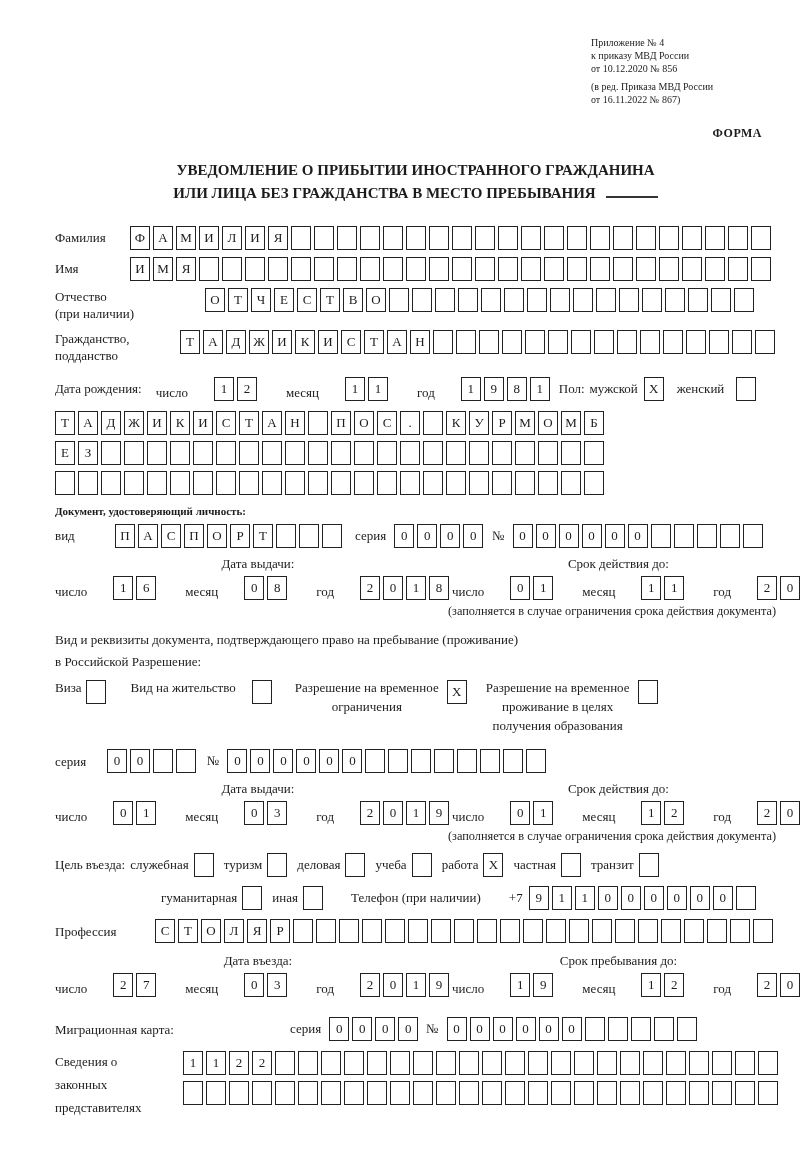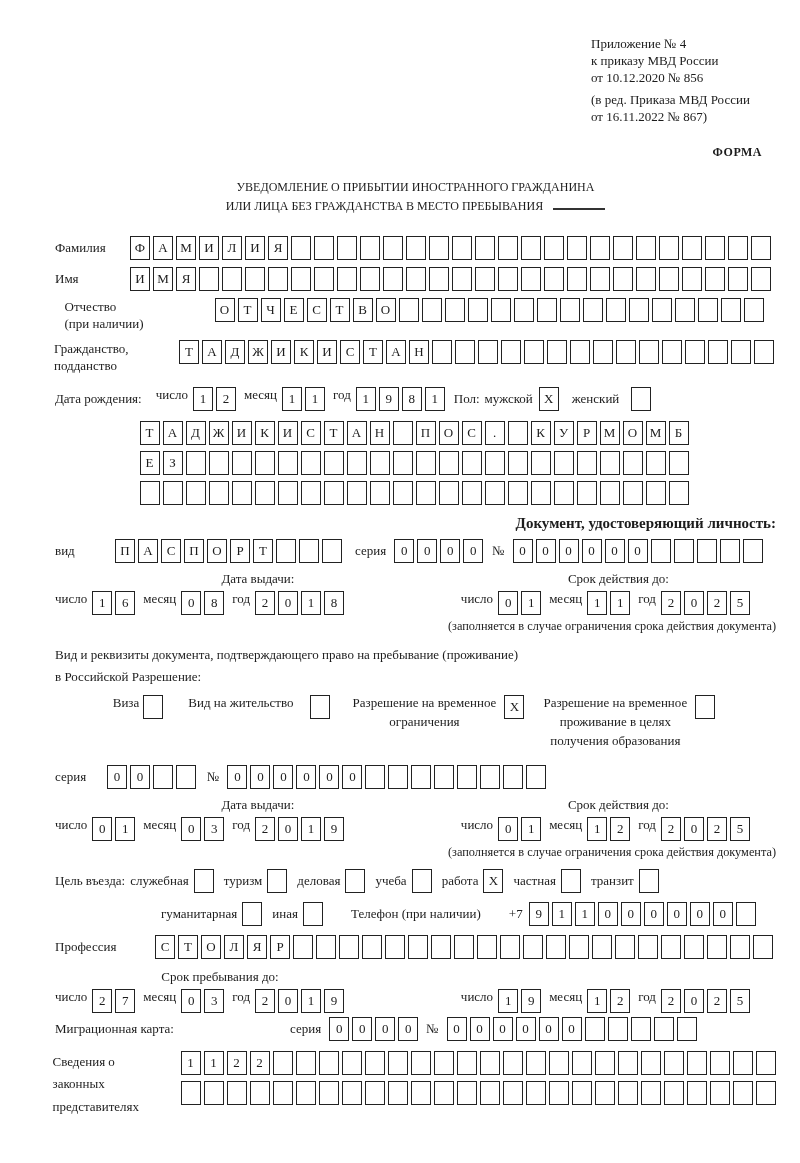--- a/index.html
+++ b/index.html
@@ -4,57 +4,57 @@
 <style>
   * { margin:0; padding:0; box-sizing:border-box; }
   html,body { background:#ffffff; }
   body {
     width:800px; height:1163px; overflow:hidden;
     font-family:"Liberation Serif","DejaVu Serif",serif;
     color:#1c1c1c; font-size:13px; position:relative;
   }
   .page { padding:36px 24px 0 55px; }
 
-  .hdr-block { margin-left:536px; line-height:1.3; font-size:13px; }
+  .hdr-block { margin-left:536px; line-height:1.3; font-size:10px; }
   .hdr-block .gap { height:5px; }
   .forma { text-align:right; font-weight:bold; font-size:12px; margin:20px 14px 0 0; letter-spacing:.5px; }
 
-  .title { text-align:center; font-weight:normal; font-size:12px; line-height:1.55; margin-top:18px; }
+  .title { text-align:center; font-weight:bold; font-size:15px; line-height:1.55; margin-top:18px; }
   .title .uline { display:inline-block; width:52px; border-bottom:2px solid #333; height:12px; margin-left:10px; }
 
   .sect-heading { font-weight:bold; font-size:13.5px; margin-top:26px; }
 
   .row { display:flex; align-items:center; margin-top:7px; }
-  .row.top { align-items:flex-start;justify-content:center; }
+  .row.top { align-items:flex-start; }
 
   .lbl { flex:0 0 auto; line-height:1.35; }
   .boxes { display:flex; flex-wrap:nowrap; }
   .cell {
     width:20px; height:24px; border:1.7px solid #222; margin-right:3px;
     display:inline-flex; align-items:center; justify-content:center;
     font-size:13px; flex:0 0 auto; background:#fff;
   }
   .boxes.mb { margin-bottom:6px; }
 
   .w75  { width:75px; }
   .w128 { width:128px; }
   .w125 { width:125px; }
   .w150 { width:150px; }
 
-  .dategrp { display:flex; align-items:flex-start; }
+  .dategrp { display:flex; align-items:flex-end;gap:21px; }
   .dategrp .dlbl { margin:0 5px; }
   .dategrp .dlbl.first { margin-left:0; }
 
   .twohalf { display:flex; }
   .lefthalf { width:425px; }
   .righthalf { width:330px; }
   .chead { text-align:center; font-size:13px; }
   .note { text-align:right; font-size:12.3px; margin-top:4px; }
 
-  .center-bold { text-align:right; font-weight:bold; font-size:15px; margin-top:10px; }
+  .center-bold { text-align:left; font-weight:bold; font-size:11px; margin-top:10px; }
 
   .opt { display:flex; align-items:flex-start; }
   .opt .txt { text-align:center; line-height:1.45; }
   .opt .boxes { margin-left:8px; margin-top:1px; }
 
   .purpose-row { display:flex; align-items:center; margin-top:9px; }
   .purpose-row .boxes { margin:0 7px 0 5px; }
 </style>
 </head>
 <body>
@@ -610,20 +610,21 @@
         <span class="cell"></span>
         <span class="cell"></span>
         <span class="cell"></span>
         <span class="cell"></span>
         <span class="cell"></span>
         <span class="cell"></span>
       </span>
   </div>
 
   <div class="twohalf" style="margin-top:10px;">
+    <div class="lefthalf chead">Дата въезда:</div>
     <div class="righthalf chead">Срок пребывания до:</div>
   </div>
   <div class="twohalf" style="margin-top:4px;">
     <div class="lefthalf dategrp">
       <span class="dlbl first">число</span>
       <span class="boxes">
           <span class="cell">2</span>
           <span class="cell">7</span>
         </span>
       <span class="dlbl">месяц</span>
@@ -653,21 +654,21 @@
       <span class="dlbl">год</span>
       <span class="boxes">
           <span class="cell">2</span>
           <span class="cell">0</span>
           <span class="cell">2</span>
           <span class="cell">5</span>
         </span>
     </div>
   </div>
 
-  <div class="row" style="margin-top:4px;">
+  <div class="row" style="margin-top:20px;">
     <span class="lbl" style="width:175px;">Миграционная карта:</span>
     <span style="margin-right:8px; margin-left:60px;">серия</span>
     <span class="boxes">
         <span class="cell">0</span>
         <span class="cell">0</span>
         <span class="cell">0</span>
         <span class="cell">0</span>
       </span>
     <span style="margin:0 8px 0 5px;">№</span>
     <span class="boxes">

